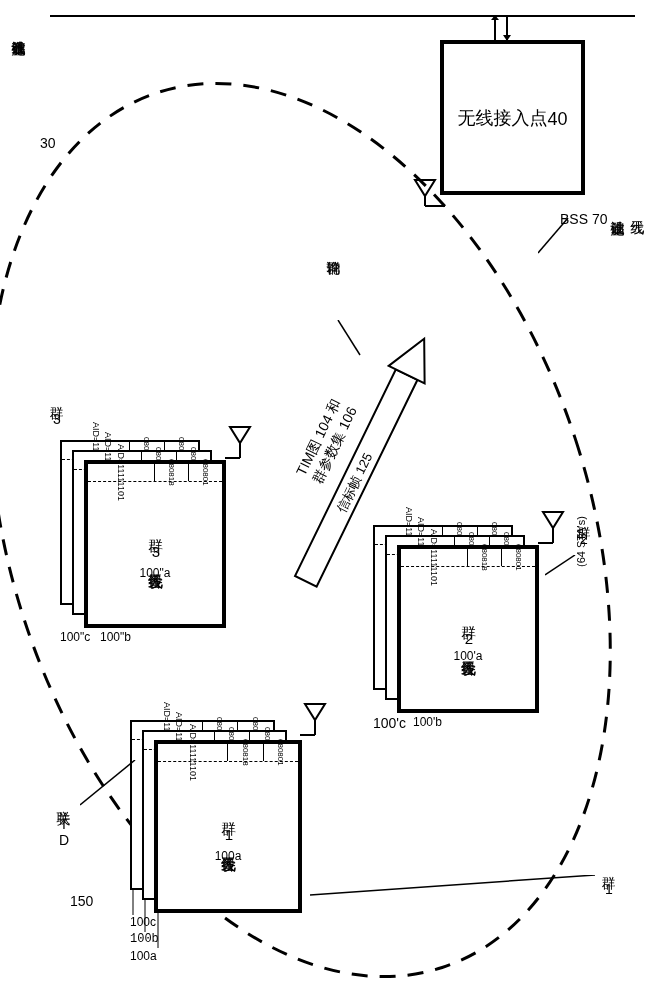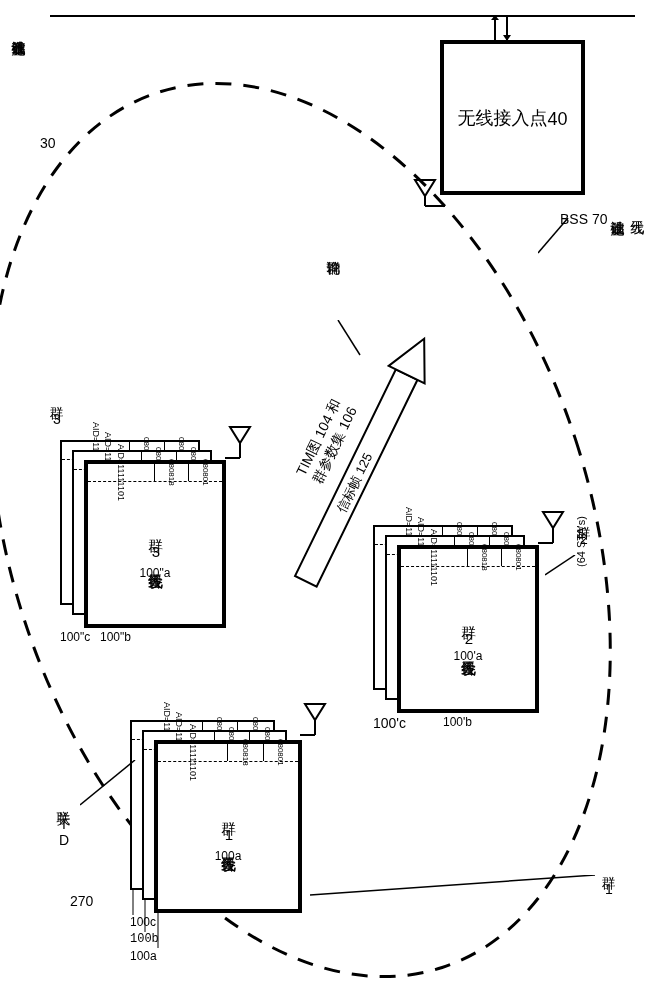--- a/index.html
+++ b/index.html
@@ -215,21 +215,21 @@
   <polygon points="5,2 25,2 15,18" fill="none" stroke="#000" stroke-width="2"></polygon>
   <line x1="15" y1="18" x2="15" y2="33" stroke="#000" stroke-width="2"></line>
   <line x1="0" y1="33" x2="15" y2="33" stroke="#000" stroke-width="2"></line>
 </svg>
 <div class="label label-v" style="left:575px; top:515px;">群 2</div>
 <div class="label" style="left:575px; top:567px; font-size:11px; transform:rotate(-90deg); transform-origin:left top;">(64 STA's)</div>
 <svg style="position:absolute; left:545px; top:555px; width:35px; height:25px;">
   <line x1="30" y1="0" x2="0" y2="20" stroke="#000" stroke-width="1.5"></line>
 </svg>
 <div class="label" style="left:373px; top:715px; font-size:14px;">100'c</div>
-<div class="label" style="left:413px; top:715px; font-size:12px;margin-left:30px;">100'b</div>
+<div class="label" style="left:413px; top:715px; font-size:12px;">100'b</div>
 
 <div class="device-stack" style="left:130px; top:720px; width:170px; height:195px;">
   <div class="device-card" style="left:0px; top:0px; width:145px; height:170px;">
     <div class="card-header">
       <div class="card-header-aid">AID=11111101</div>
       <div class="card-header-r">080818</div>
       <div class="card-header-r">080801</div>
     </div>
   </div>
   <div class="device-card" style="left:12px; top:10px; width:145px; height:170px;">
@@ -267,16 +267,16 @@
 </svg>
 
 <div class="label label-v" style="left:600px; top:865px;">群 1</div>
 <svg style="position:absolute; left:310px; top:875px; width:290px; height:60px;">
   <line x1="285" y1="0" x2="0" y2="20" stroke="#000" stroke-width="1.5"></line>
 </svg>
 
 <div class="label label-v" style="left:55px; top:800px;">
   <span>关联 ID</span>
 </div>
-<div class="label" style="left:70px; top:893px;">270</div>
+<div class="label" style="left:70px; top:893px;">150</div>
 <svg style="position:absolute; left:80px; top:760px; width:60px; height:50px;">
   <line x1="0" y1="45" x2="55" y2="0" stroke="#000" stroke-width="1.5"></line>
 </svg>
 
 </body></html>

